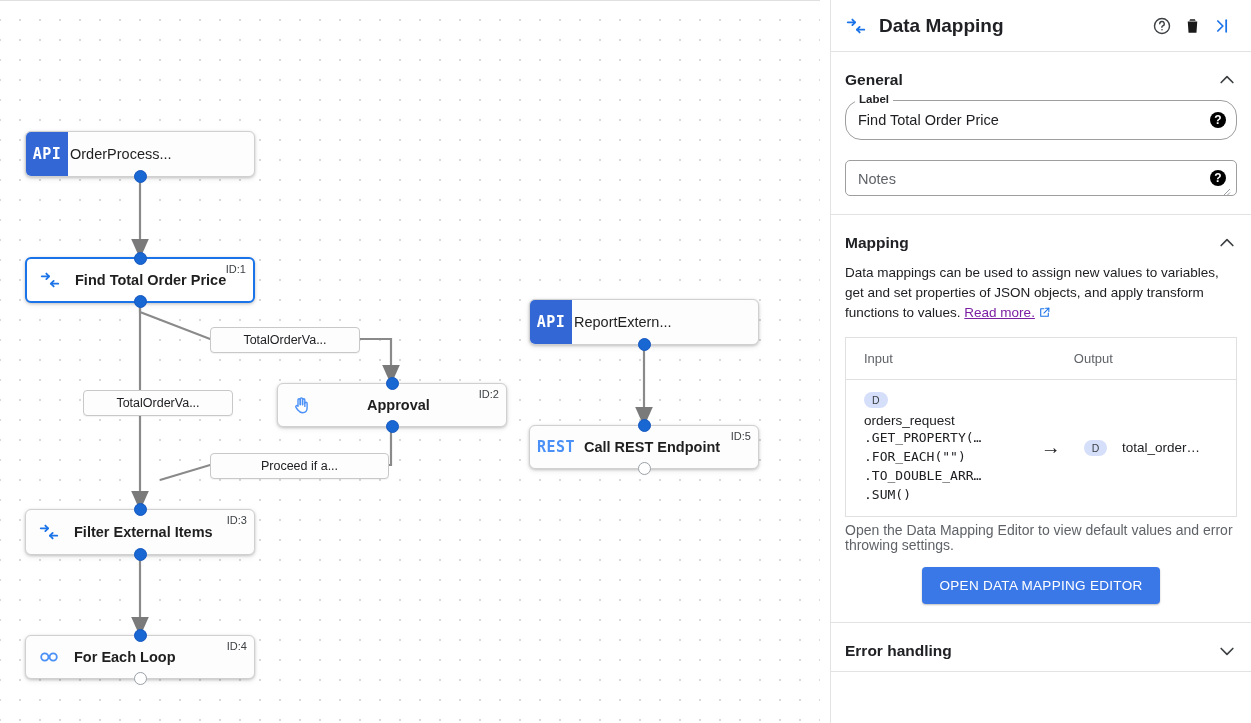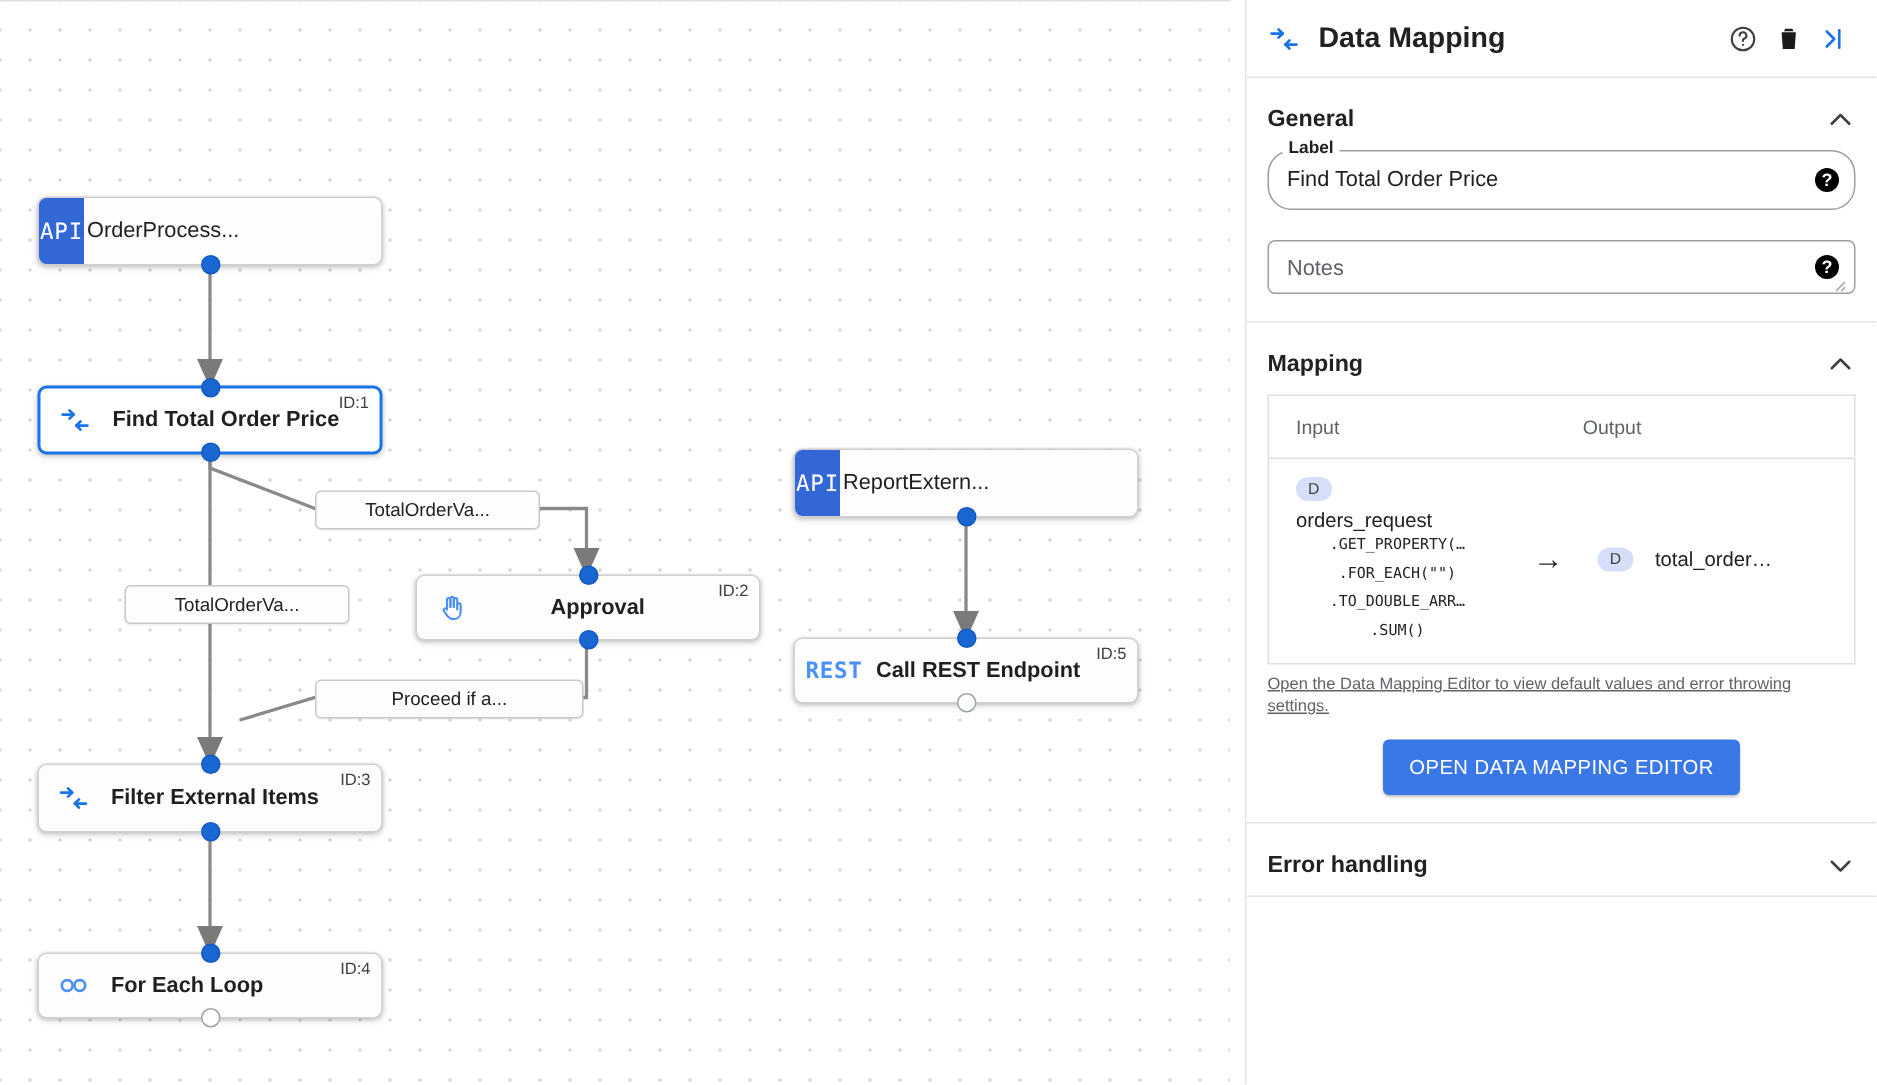--- a/index.html
+++ b/index.html
@@ -33,25 +33,25 @@
     position: absolute;
     background: #fdfdfd;
     border: 1px solid #d0d0d0;
     border-radius: 6px;
     box-shadow: 0 1px 3px rgba(0,0,0,0.20), 0 2px 6px rgba(0,0,0,0.07);
     display: flex; align-items: center;
     overflow: visible;
   }
   .node.selected { border: 2px solid #1a73e8; background: #fff; }
   .node-badge {
-    width: 30px; align-self: stretch;
+    width: 42px; align-self: stretch;
     background: #3367d6; color: #fff;
     display: flex; align-items: center; justify-content: center;
     font-family: "DejaVu Sans Mono", monospace;
-    font-size: 15px; font-weight: 400; letter-spacing: .5px;
+    font-size: 15px; font-weight: 700; letter-spacing: .5px;
     border-radius: 5px 0 0 5px;
   }
   .node-badge.rest {
     background: transparent; color: #4a90f7;
     font-family: "DejaVu Sans Mono", monospace; font-weight: 700; font-size: 15px;
     width: 52px;
   }
   .node-icon {
     width: 46px; display: flex; align-items: center; justify-content: center;
     color: #1a73e8; flex: 0 0 46px;
@@ -163,27 +163,27 @@
     padding: 13px 0 13px 18px; border-bottom: 1px solid #e0e0e0;
   }
   table.map th.out { padding-left: 8px; }
   table.map td { vertical-align: middle; padding: 10px 0 12px 18px; }
   .dbadge {
     display: inline-block; background: #d6dffa; color: #3c4043;
     border-radius: 9px; font-size: 10.5px; padding: 2px 8px; line-height: 12px;
     min-width: 22px; text-align: center;
   }
   .varname { font-size: 13.5px; color: #202124; margin-top: 5px; }
-  .chain { font-family: "DejaVu Sans Mono", monospace; font-size: 10px; color: #202124; line-height: 19px; text-align: center; }
+  .chain { font-family: "DejaVu Sans Mono", monospace; font-size: 13px; color: #202124; line-height: 19px; }
   .arrowcell { text-align: center; font-size: 20px; color: #202124; width: 48px; padding-left: 0; }
   .outcell { white-space: nowrap; }
   .outcell .dbadge { vertical-align: middle; }
   .outcell .outname { font-size: 13.5px; color: #202124; margin-left: 10px; vertical-align: middle; }
 
-  .hint { font-size: 11px; color: #5f6368; padding: 6px 0 14px 0; line-height: 15px; text-decoration: underline; }
+  .hint { font-size: 14px; color: #5f6368; padding: 6px 0 14px 0; line-height: 15px; }
   .btn {
     display: block; margin: 0 auto 18px auto;
     background: #3b78e7; color: #fff; border: none; border-radius: 4px;
     font-size: 13.5px; font-weight: 500; letter-spacing: .3px;
     padding: 11px 18px; cursor: pointer;
     box-shadow: 0 1px 2px rgba(0,0,0,.25);
     font-family: "Liberation Sans", sans-serif;
   }
 </style>
 </head>
@@ -362,20 +362,28 @@
     <div class="section">
       <div class="section-head">
         <span class="section-title">Mapping</span>
         <span class="chev">
           <svg width="20" height="20" viewBox="0 0 24 24" fill="none" stroke="#3c4043" stroke-width="2" stroke-linecap="round" stroke-linejoin="round">
               <path d="M5 15 L12 8 L19 15"></path>
             </svg>
         </span>
       </div>
 
+      <div class="desc">
+        <span>Data mappings can be used to assign new values to variables, get and set properties of JSON objects, and apply transform functions to values.</span>
+        <a class="link" href="#">Read more.</a><span class="ext-icon"><svg width="13" height="13" viewBox="0 0 24 24" fill="none" stroke="#1a73e8" stroke-width="2" stroke-linecap="round" stroke-linejoin="round">
+              <path d="M5 5h6M5 5v14h14v-6"></path>
+              <path d="M14 4h6v6"></path>
+              <path d="M20 4 L11 13"></path>
+            </svg></span>
+      </div>
 
       <table class="map">
         <tbody>
             <tr>
           <th>Input</th>
           <th></th>
           <th class="out">Output</th>
         </tr>
         <tr>
           <td>

